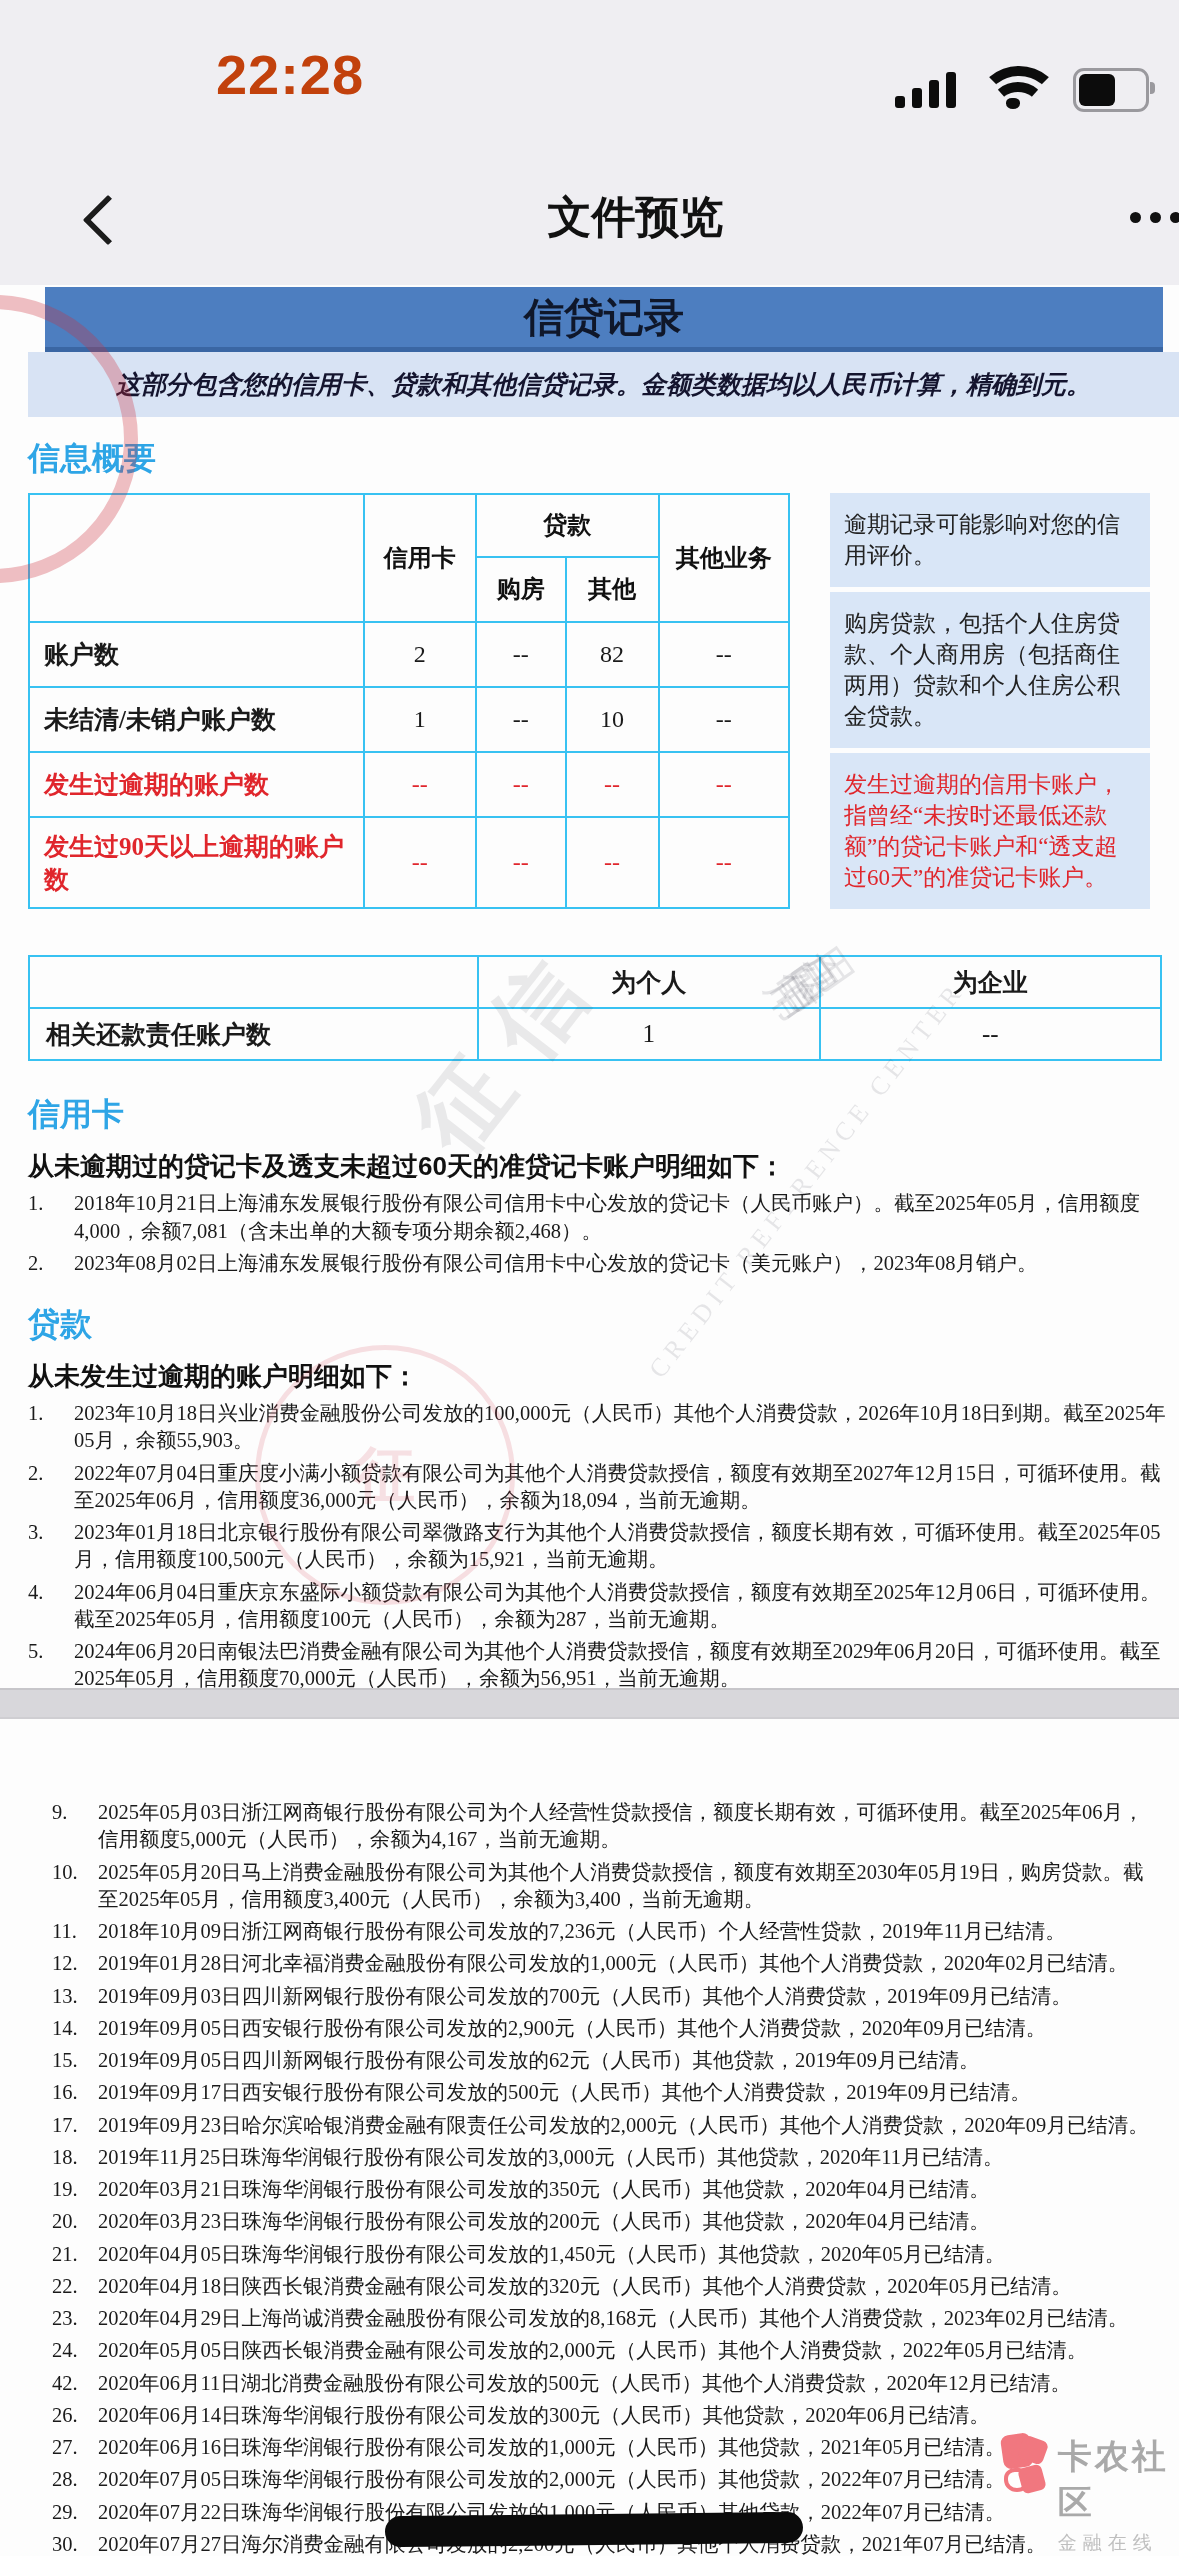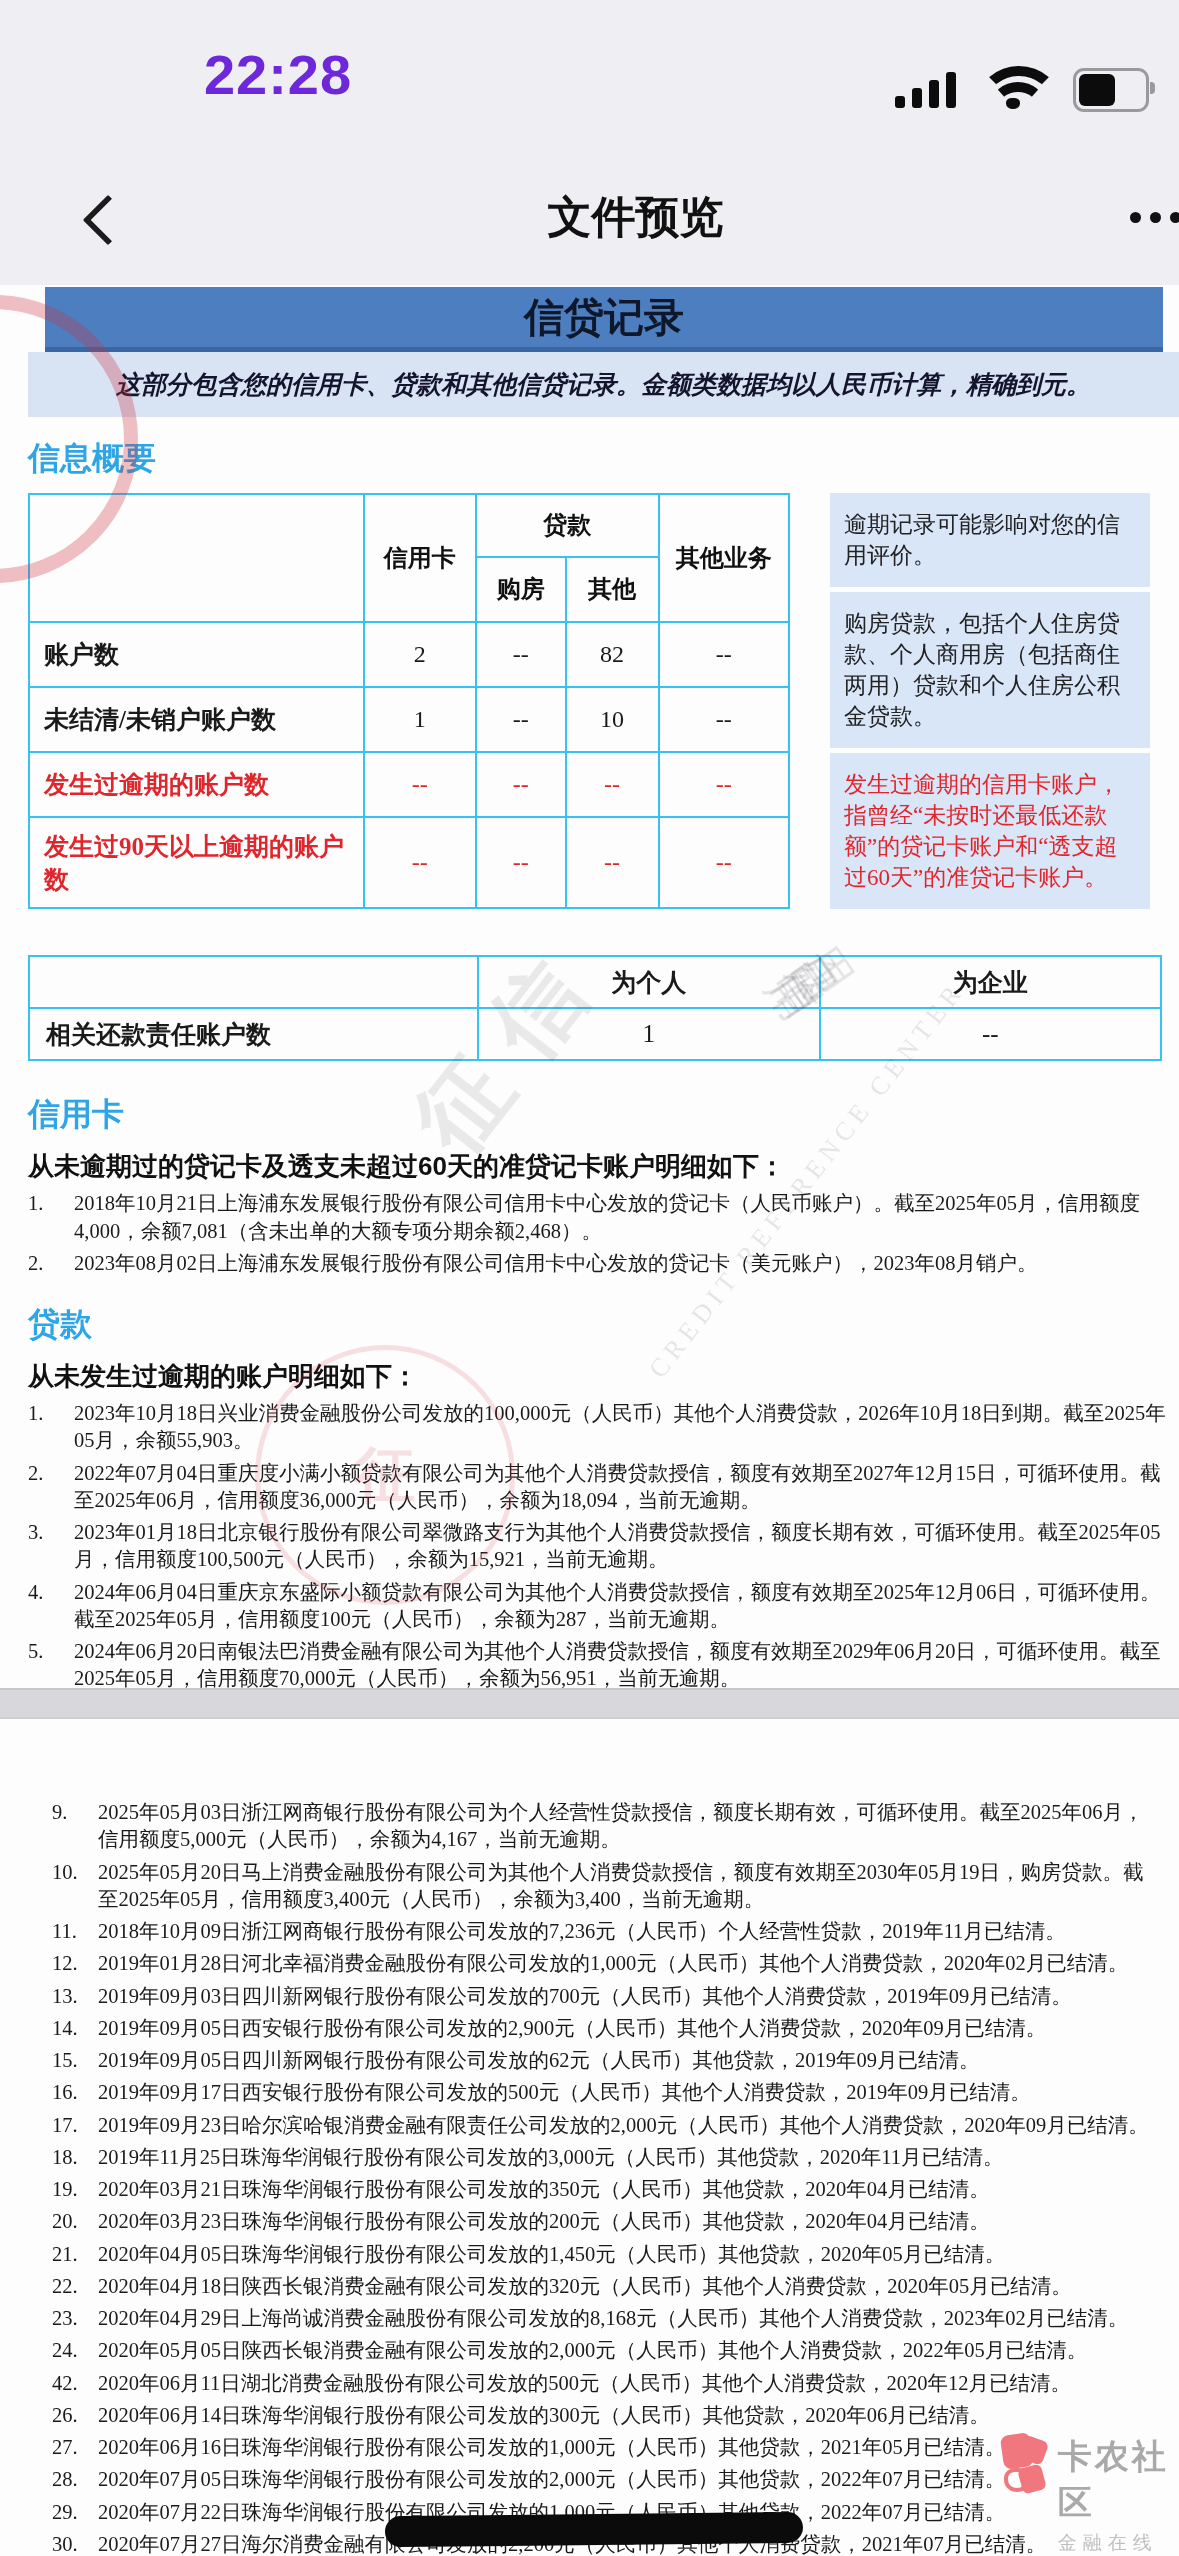--- a/index.html
+++ b/index.html
@@ -1,21 +1,21 @@
 <!DOCTYPE html>
 <html><head>
 <meta charset="utf-8">
 <style>
   html,body{margin:0;padding:0;background:#555;}
   .screen{position:relative;width:1179px;height:2556px;background:#e6e5e9;overflow:hidden;
           font-family:"Liberation Sans","DejaVu Sans",sans-serif;}
   
   .chrome{position:absolute;top:0;left:0;width:1179px;height:285px;background:#efeef2;z-index:30;}
-  .time{position:absolute;top:42px;left:168px;width:220px;text-align:center;
-        font-size:56px;font-weight:bold;color:#6d28d9;letter-spacing:1px;}
+  .time{position:absolute;top:42px;left:180px;width:220px;text-align:center;
+        font-size:56px;font-weight:bold;color:#c2410c;letter-spacing:1px;}
   .sicons{position:absolute;top:62px;left:895px;width:260px;height:60px;}
   .sig{position:absolute;bottom:14px;left:0;display:flex;align-items:flex-end;gap:7px;}
   .sig i{display:block;width:10px;background:#0c0c0c;border-radius:3px;}
   .wifi{position:absolute;left:92px;bottom:10px;width:62px;height:46px;}
   .wifi i{position:absolute;left:50%;border:solid #0c0c0c;border-width:9px 9px 0 9px;border-color:#0c0c0c transparent transparent transparent;border-radius:50%;}
   .wifi .a1{width:62px;height:62px;margin-left:-40px;top:0;border-top:10px solid #0c0c0c;border-left:10px solid transparent;border-right:10px solid transparent;}
   .wifi .a2{width:36px;height:36px;margin-left:-27px;top:16px;border-top:10px solid #0c0c0c;border-left:9px solid transparent;border-right:9px solid transparent;}
   .wifi .dot{position:absolute;left:50%;top:32px;width:14px;height:11px;margin-left:-12px;background:#0c0c0c;border-radius:50% 50% 60% 60%;}
   .bat{position:absolute;left:178px;bottom:10px;width:70px;height:38px;border:3px solid #9a999e;border-radius:11px;}
   .bat::after{content:"";position:absolute;right:-9px;top:11px;width:5px;height:12px;background:#9a999e;border-radius:0 4px 4px 0;}

